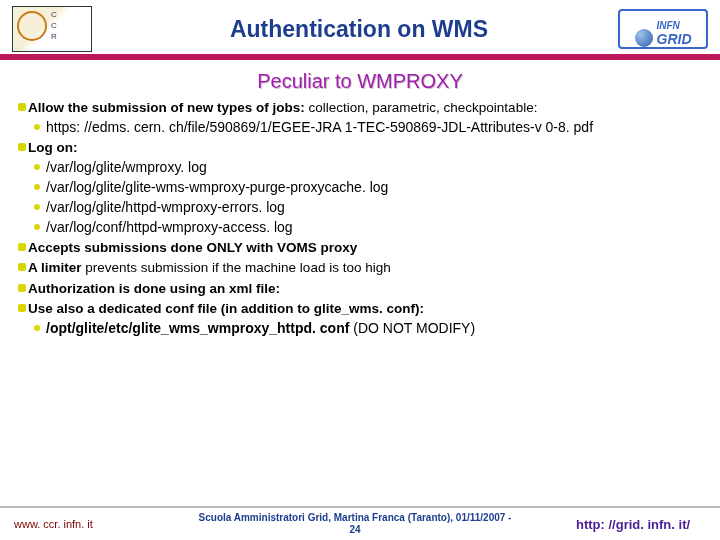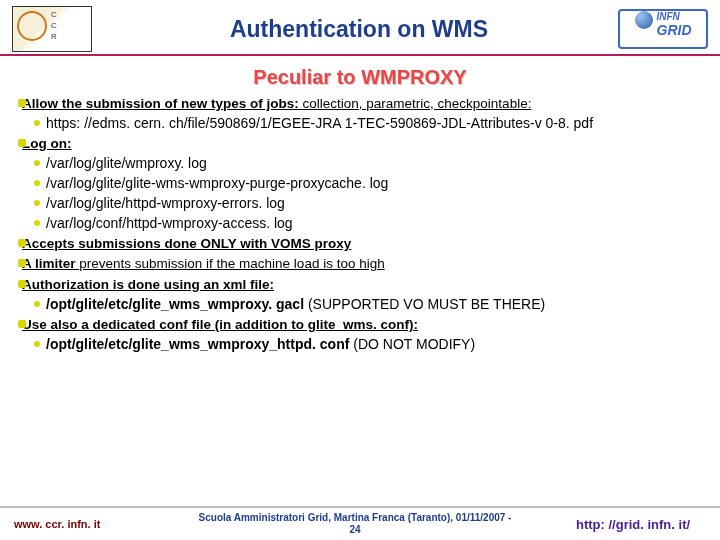--- a/index.html
+++ b/index.html
@@ -9,21 +9,21 @@
     font-family: Arial, Helvetica, sans-serif;
     background: #fff;
     color: #000;
     position: relative;
     overflow: hidden;
   }
   .header {
     display: flex;
     align-items: center;
     padding: 6px 12px 2px 12px;
-    border-bottom: 2px solid #be185d;
+    border-bottom: 6px solid #be185d;
   }
   .logo-left {
     width: 80px;
     height: 46px;
     border: 1px solid #333;
     background: linear-gradient(135deg, #f7f0d8 40%, #fff 50%);
     position: relative;
     margin-right: 8px;
   }
   .logo-left::before {
@@ -49,52 +49,51 @@
     font-size: 23px;
     font-weight: bold;
     color: #1d3d8f;
   }
   .logo-right {
     width: 90px;
     height: 40px;
     border: 2px solid #3a67c9;
     border-radius: 4px;
     display: flex;
-    align-items: flex-start;
+    align-items: flex-end;
     justify-content: center;
     gap: 4px;
     font-size: 10px;
     font-weight: bold;
     font-style: italic;
     color: #3a67c9;
   }
   .logo-right .orb {
     width: 18px; height: 18px;
     background: radial-gradient(circle at 30% 30%, #9ec5f0, #2b5aa8);
     border-radius: 50%;
   }
   .subtitle {
     text-align: center;
     font-size: 20px;
-    font-weight: bold;
-    color: #ef4444;
+    font-weight: normal;
+    color: #a21caf;
     margin: 10px 0 6px 0;
     text-shadow: 1px 1px 0 #c9c9c9;
   }
   .content {
     padding: 0 18px;
     font-size: 13.5px;
     line-height: 1.28;
   }
   .b1 {
     position: relative;
-    padding-left: 4px;
+    padding-left: 10px;
     margin-bottom: 3px;
     font-weight: bold;
-    text-decoration: underline;
   }
   .b1::before {
     content: "";
     position: absolute;
     left: 0; top: 4px;
     width: 8px; height: 8px;
     background: #d8d800;
     border-radius: 2px;
   }
   .b2 {
@@ -115,21 +114,21 @@
   .footer {
     position: absolute;
     bottom: 0; left: 0; right: 0;
     height: 34px;
     border-top: 2px solid #bbb;
     display: flex;
     align-items: center;
     padding: 0 14px;
     font-size: 11px;
   }
-  .footer .left { color: #7a0000; font-weight: bold; width: 120px; }
+  .footer .left { color: #7a0000; font-weight: normal; width: 120px; }
   .footer .mid { flex: 1; text-align: center; color: #1d3d8f; font-weight: bold; font-size: 10px; line-height: 1.2; }
   .footer .right { color: #4c1d95; font-weight: bold; width: 130px; font-size: 13px; }
 </style>
 </head>
 <body>
 
 <div class="header">
   <div class="logo-left" title="CCR logo"></div>
   <div class="title">Authentication on WMS</div>
   <div class="logo-right">
@@ -156,23 +155,20 @@
   <div class="b2 nb">/var/log/glite/httpd-wmproxy-errors. log</div>
   <div class="b2 nb">/var/log/conf/httpd-wmproxy-access. log</div>
 
   <div class="b1">Accepts submissions done ONLY with VOMS proxy</div>
 
   <div class="b1">
     <span>A limiter </span><span class="nb">prevents submission if the machine load is too high</span>
   </div>
 
   <div class="b1">Authorization is done using an xml file:</div>
-  <div class="b2">
-    <b>/opt/glite/etc/glite_wms_wmproxy. gacl </b><span class="nb">(SUPPORTED VO MUST BE THERE)</span>
-  </div>
 
   <div class="b1">Use also a dedicated conf file (in addition to glite_wms. conf):</div>
   <div class="b2">
     <b>/opt/glite/etc/glite_wms_wmproxy_httpd. conf </b><span class="nb">(DO NOT MODIFY)</span>
   </div>
 
 </div>
 
 <div class="footer">
   <div class="left">www. ccr. infn. it</div>

